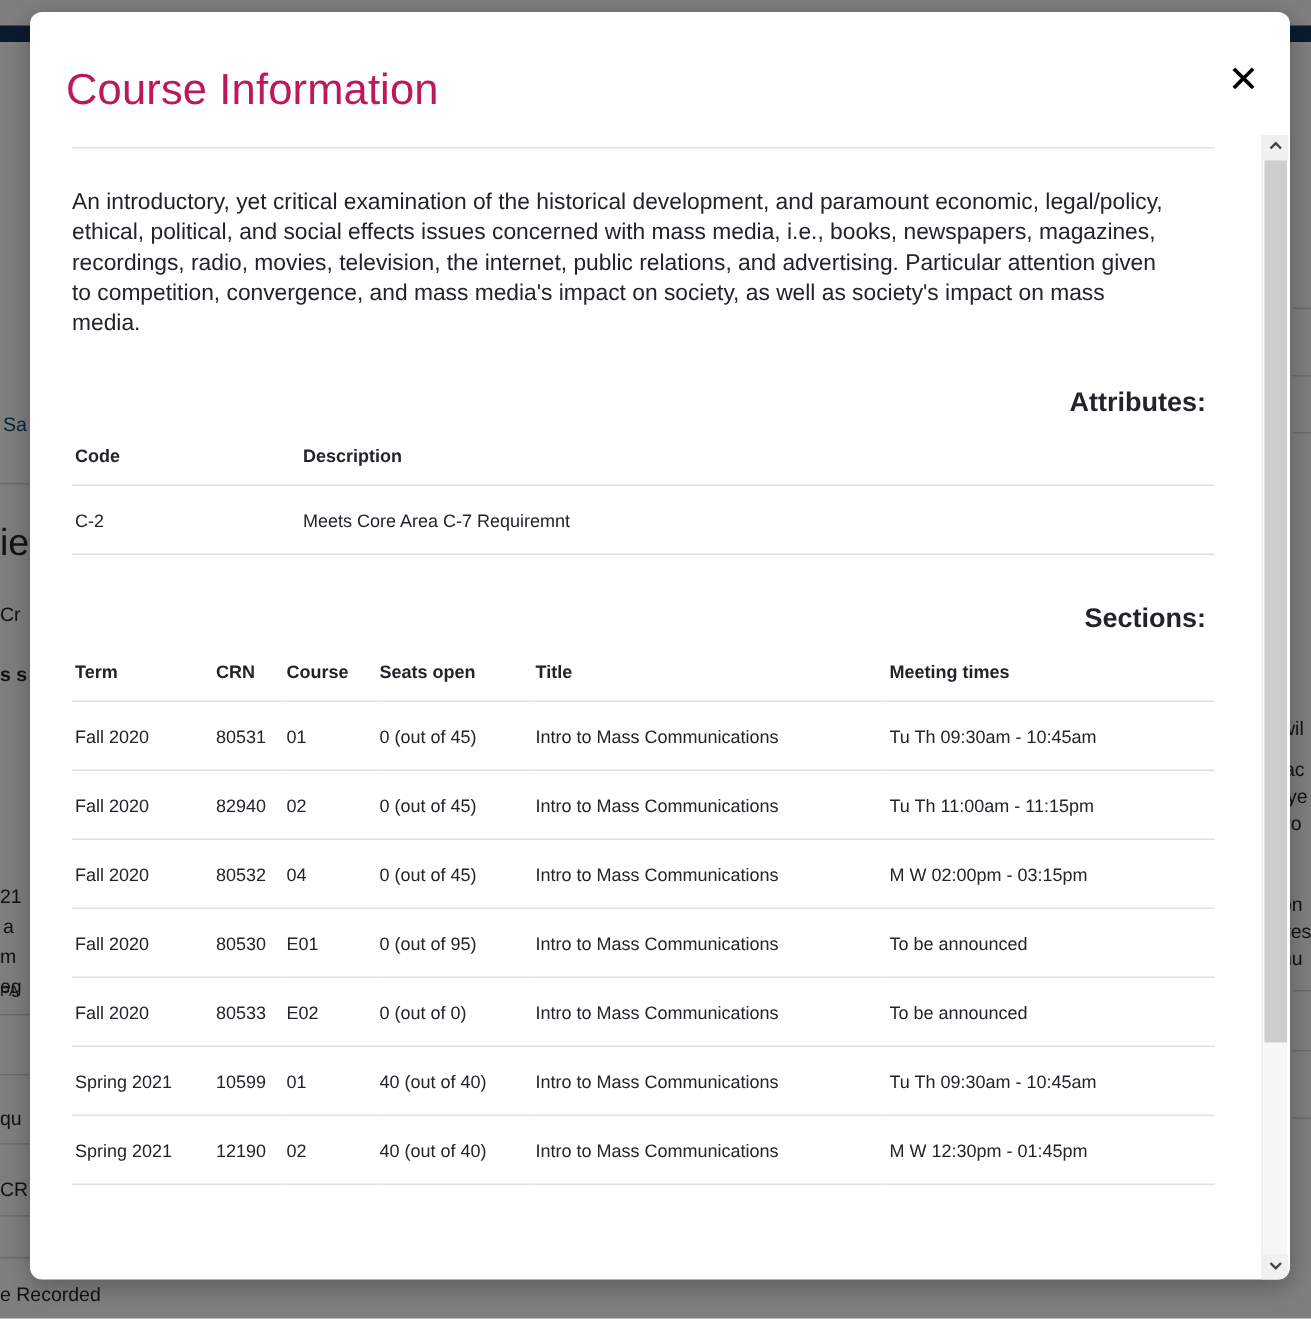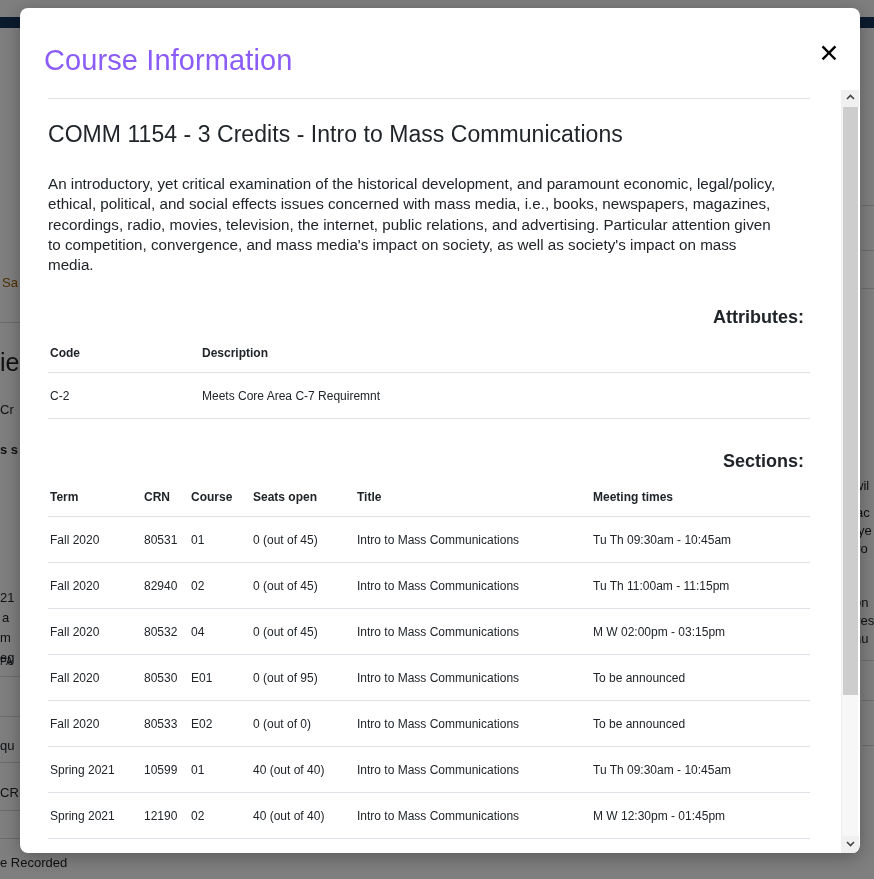--- a/index.html
+++ b/index.html
@@ -24,21 +24,21 @@
     left: 0; top: 17px;
     width: 874px; height: 11px;
     background: #17365d;
   }
   .bg-text {
     position: absolute;
     font-family: "Liberation Sans", sans-serif;
     color: #212529;
     white-space: nowrap;
   }
-  .bg-link { color: #a16207; text-align: right; }
+  .bg-link { color: #0c4a6e; text-align: right; }
   .bg-rule {
     position: absolute;
     height: 1px;
     background: #d8d8d8;
   }
 
   
   #overlay {
     position: absolute;
     inset: 0;
@@ -61,21 +61,21 @@
     position: absolute;
     left: 0; top: 0;
     width: 840px; height: 82px;
   }
   #modal-title {
     position: absolute;
     left: 24px;
     top: 36px;
     font-size: 29px;
     font-weight: 400;
-    color: #8b5cf6;
+    color: #be185d;
     letter-spacing: 0.1px;
   }
   #close-btn {
     position: absolute;
     right: 14px;
     top: 28px;
     width: 34px;
     height: 34px;
     border: none;
     background: transparent;
@@ -247,21 +247,20 @@
   <div id="modal-header">
     <div id="modal-title">Course Information</div>
     <button id="close-btn">✕</button>
   </div>
 
   <div id="modal-body">
     <div id="body-inner">
 
       <div class="hr-top"></div>
 
-      <h2 id="course-heading">COMM 1154 - 3 Credits - Intro to Mass Communications</h2>
 
       <p id="course-desc">An introductory, yet critical examination of the historical development, and paramount economic, legal/policy, ethical, political, and social effects issues concerned with mass media, i.e., books, newspapers, magazines, recordings, radio, movies, television, the internet, public relations, and advertising. Particular attention given to competition, convergence, and mass media's impact on society, as well as society's impact on mass media.</p>
 
       <h3 class="section-heading">Attributes:</h3>
 
       <table class="info-table" id="attributes-table">
         <thead>
             <tr>
               <th>Code</th>
               <th>Description</th>

